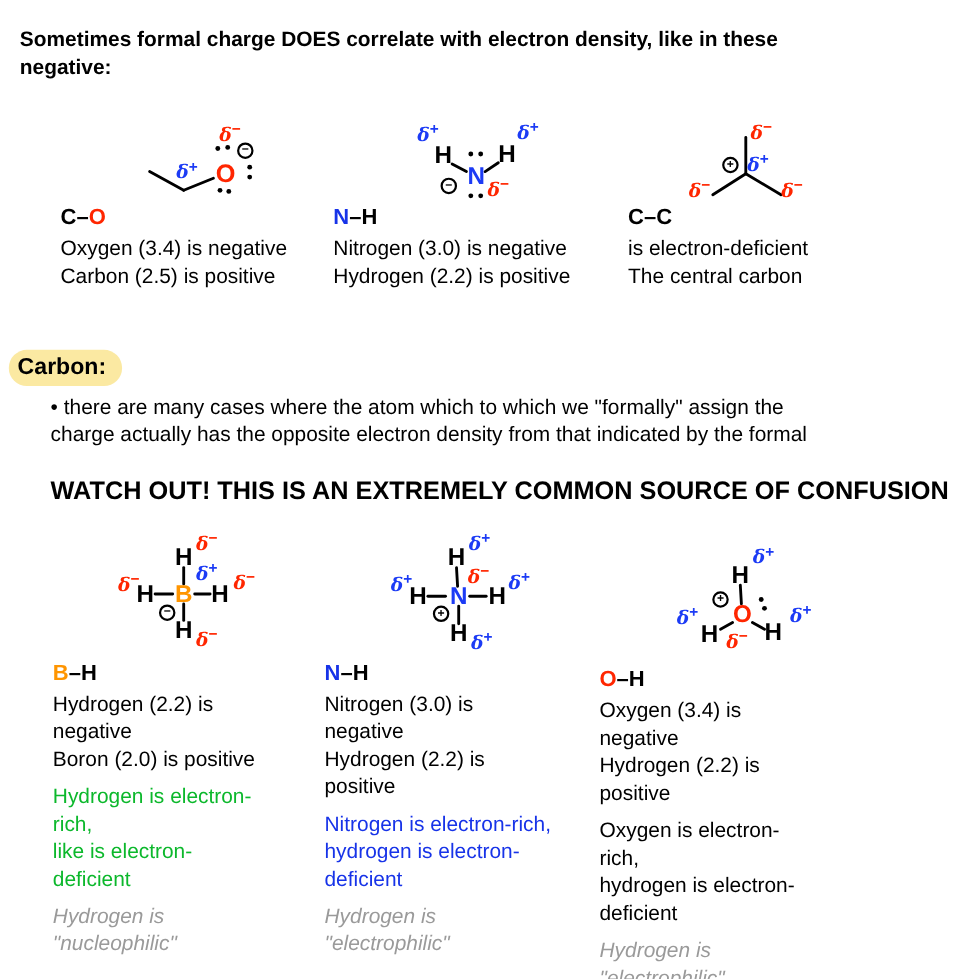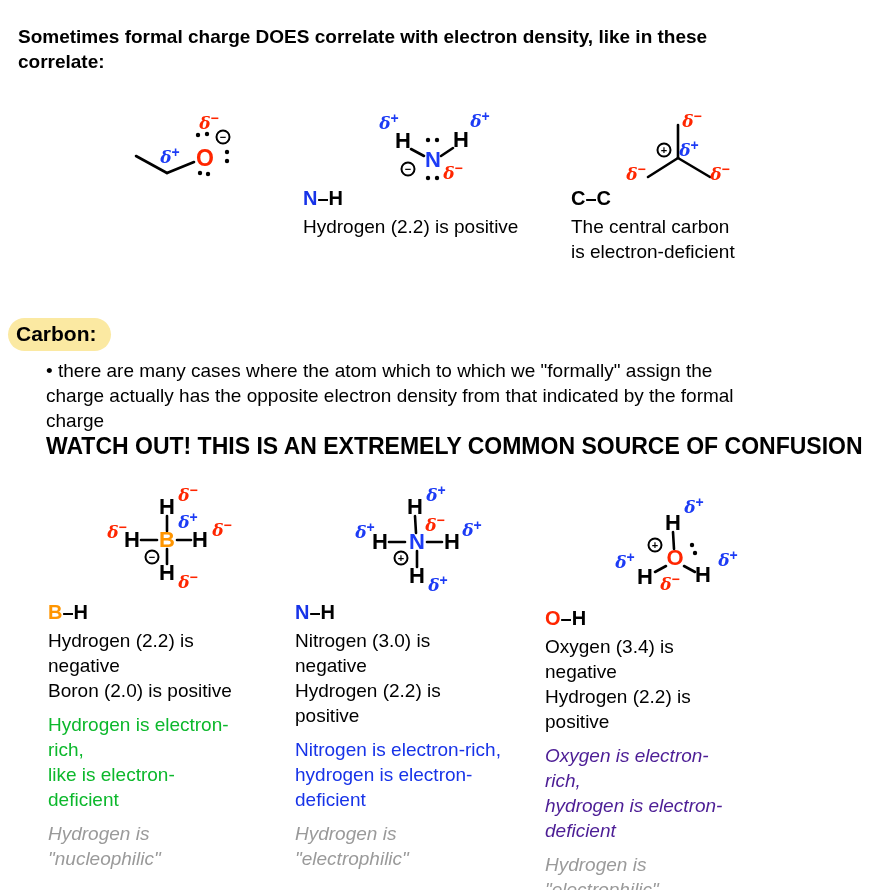--- a/index.html
+++ b/index.html
@@ -36,21 +36,21 @@
           align-items:center;justify-content:center;font-weight:bold;font-size:11px;
           line-height:1;color:#000;}
 </style>
 </head>
 <body>
 
 <div class="canvas">
 
   <div class="heading">
       <div>Sometimes formal charge DOES correlate with electron density, like in these</div>
-      <div>correlate:</div>
+      <div>negative:</div>
     </div>
 
   <div id="structures-layer">
       <div class="structure" style="left: 120px; top: 110px; width: 150px; height: 82px;">
         <svg width="150" height="82">
           <line x1="16" y1="46" x2="47" y2="63" stroke="#000" stroke-width="2.6" stroke-linecap="round"></line>
           <line x1="47" y1="63" x2="74" y2="52" stroke="#000" stroke-width="2.6" stroke-linecap="round"></line>
           <circle cx="78" cy="25" r="2.2" fill="#000"></circle>
           <circle cx="87" cy="24" r="2.2" fill="#000"></circle>
           <circle cx="107" cy="42" r="2.2" fill="#000"></circle>
@@ -143,41 +143,48 @@
         <span class="atom" style="left: 88px; top: 83px; color: rgb(0, 0, 0);">H</span>
         <span class="atom" style="left: 60px; top: 66px; color: rgb(255, 38, 0);">O</span>
         <span class="delta" style="left: 79px; top: 13px; color: rgb(28, 59, 245);"><i>δ</i><sup>+</sup></span>
         <span class="delta" style="left: 10px; top: 68px; color: rgb(28, 59, 245);"><i>δ</i><sup>+</sup></span>
         <span class="delta" style="left: 113px; top: 66px; color: rgb(28, 59, 245);"><i>δ</i><sup>+</sup></span>
         <span class="delta" style="left: 55px; top: 90px; color: rgb(255, 38, 0);"><i>δ</i><sup>−</sup></span>
         <span class="charge" style="left: 40px; top: 53px;">+</span>
       </div>
     </div>
 
+  <div class="col" style="left:55px;top:186px;width:250px">
+    <div class="label"><span style="color: rgb(0, 0, 0);">C–</span><span style="color: rgb(255, 38, 0);">O</span></div>
+    <div class="lines">
+        <div>Oxygen (3.4) is negative</div>
+        <div>Carbon (2.5) is positive</div>
+      </div>
+  </div>
   <div class="col" style="left:303px;top:186px;width:262px">
     <div class="label"><span style="color: rgb(23, 51, 232);">N</span><span style="color: rgb(0, 0, 0);">–H</span></div>
     <div class="lines">
+        <div>Nitrogen (3.0) is negative</div>
         <div>Hydrogen (2.2) is positive</div>
       </div>
   </div>
   <div class="col" style="left:571px;top:186px;width:285px">
     <div class="label"><span style="color: rgb(0, 0, 0);">C–C</span></div>
     <div class="lines">
+        <div>is electron-deficient</div>
         <div>The central carbon</div>
-        <div>is electron-deficient</div>
       </div>
   </div>
 
   <div class="pill">
     <span>Carbon:</span>
   </div>
   <div class="bullet">
     <div><span>• there are many cases where the atom which to which we "formally" assign the</span></div>
     <div><span>charge actually has the </span><span style="font-weight: normal;">opposite</span><span> electron density from that indicated by the formal</span></div>
-    <div><span>charge</span></div>
   </div>
   <div class="warning">WATCH OUT! THIS IS AN EXTREMELY COMMON SOURCE OF CONFUSION</div>
 
   <div class="col" style="left:48px;top:600px;width:245px">
     <div class="label"><span style="color: rgb(255, 149, 0);">B</span><span style="color: rgb(0, 0, 0);">–H</span></div>
     <div class="lines">
         <div>Hydrogen (2.2) is</div>
         <div>negative</div>
         <div>Boron (2.0) is positive</div>
       </div>
@@ -211,21 +218,21 @@
       </div>
   </div>
   <div class="col" style="left:545px;top:606px;width:285px">
     <div class="label"><span style="color: rgb(255, 38, 0);">O</span><span style="color: rgb(0, 0, 0);">–H</span></div>
     <div class="lines">
         <div>Oxygen (3.4) is</div>
         <div>negative</div>
         <div>Hydrogen (2.2) is</div>
         <div>positive</div>
       </div>
-    <div class="lines block" style="color: #4c1d95; font-style: italic;">
+    <div class="lines block" style="color: #000000;">
         <div>Oxygen is electron-</div>
         <div>rich,</div>
         <div>hydrogen is electron-</div>
         <div>deficient</div>
       </div>
     <div class="lines block gray">
         <div>Hydrogen is</div>
         <div>"electrophilic"</div>
       </div>
   </div>

